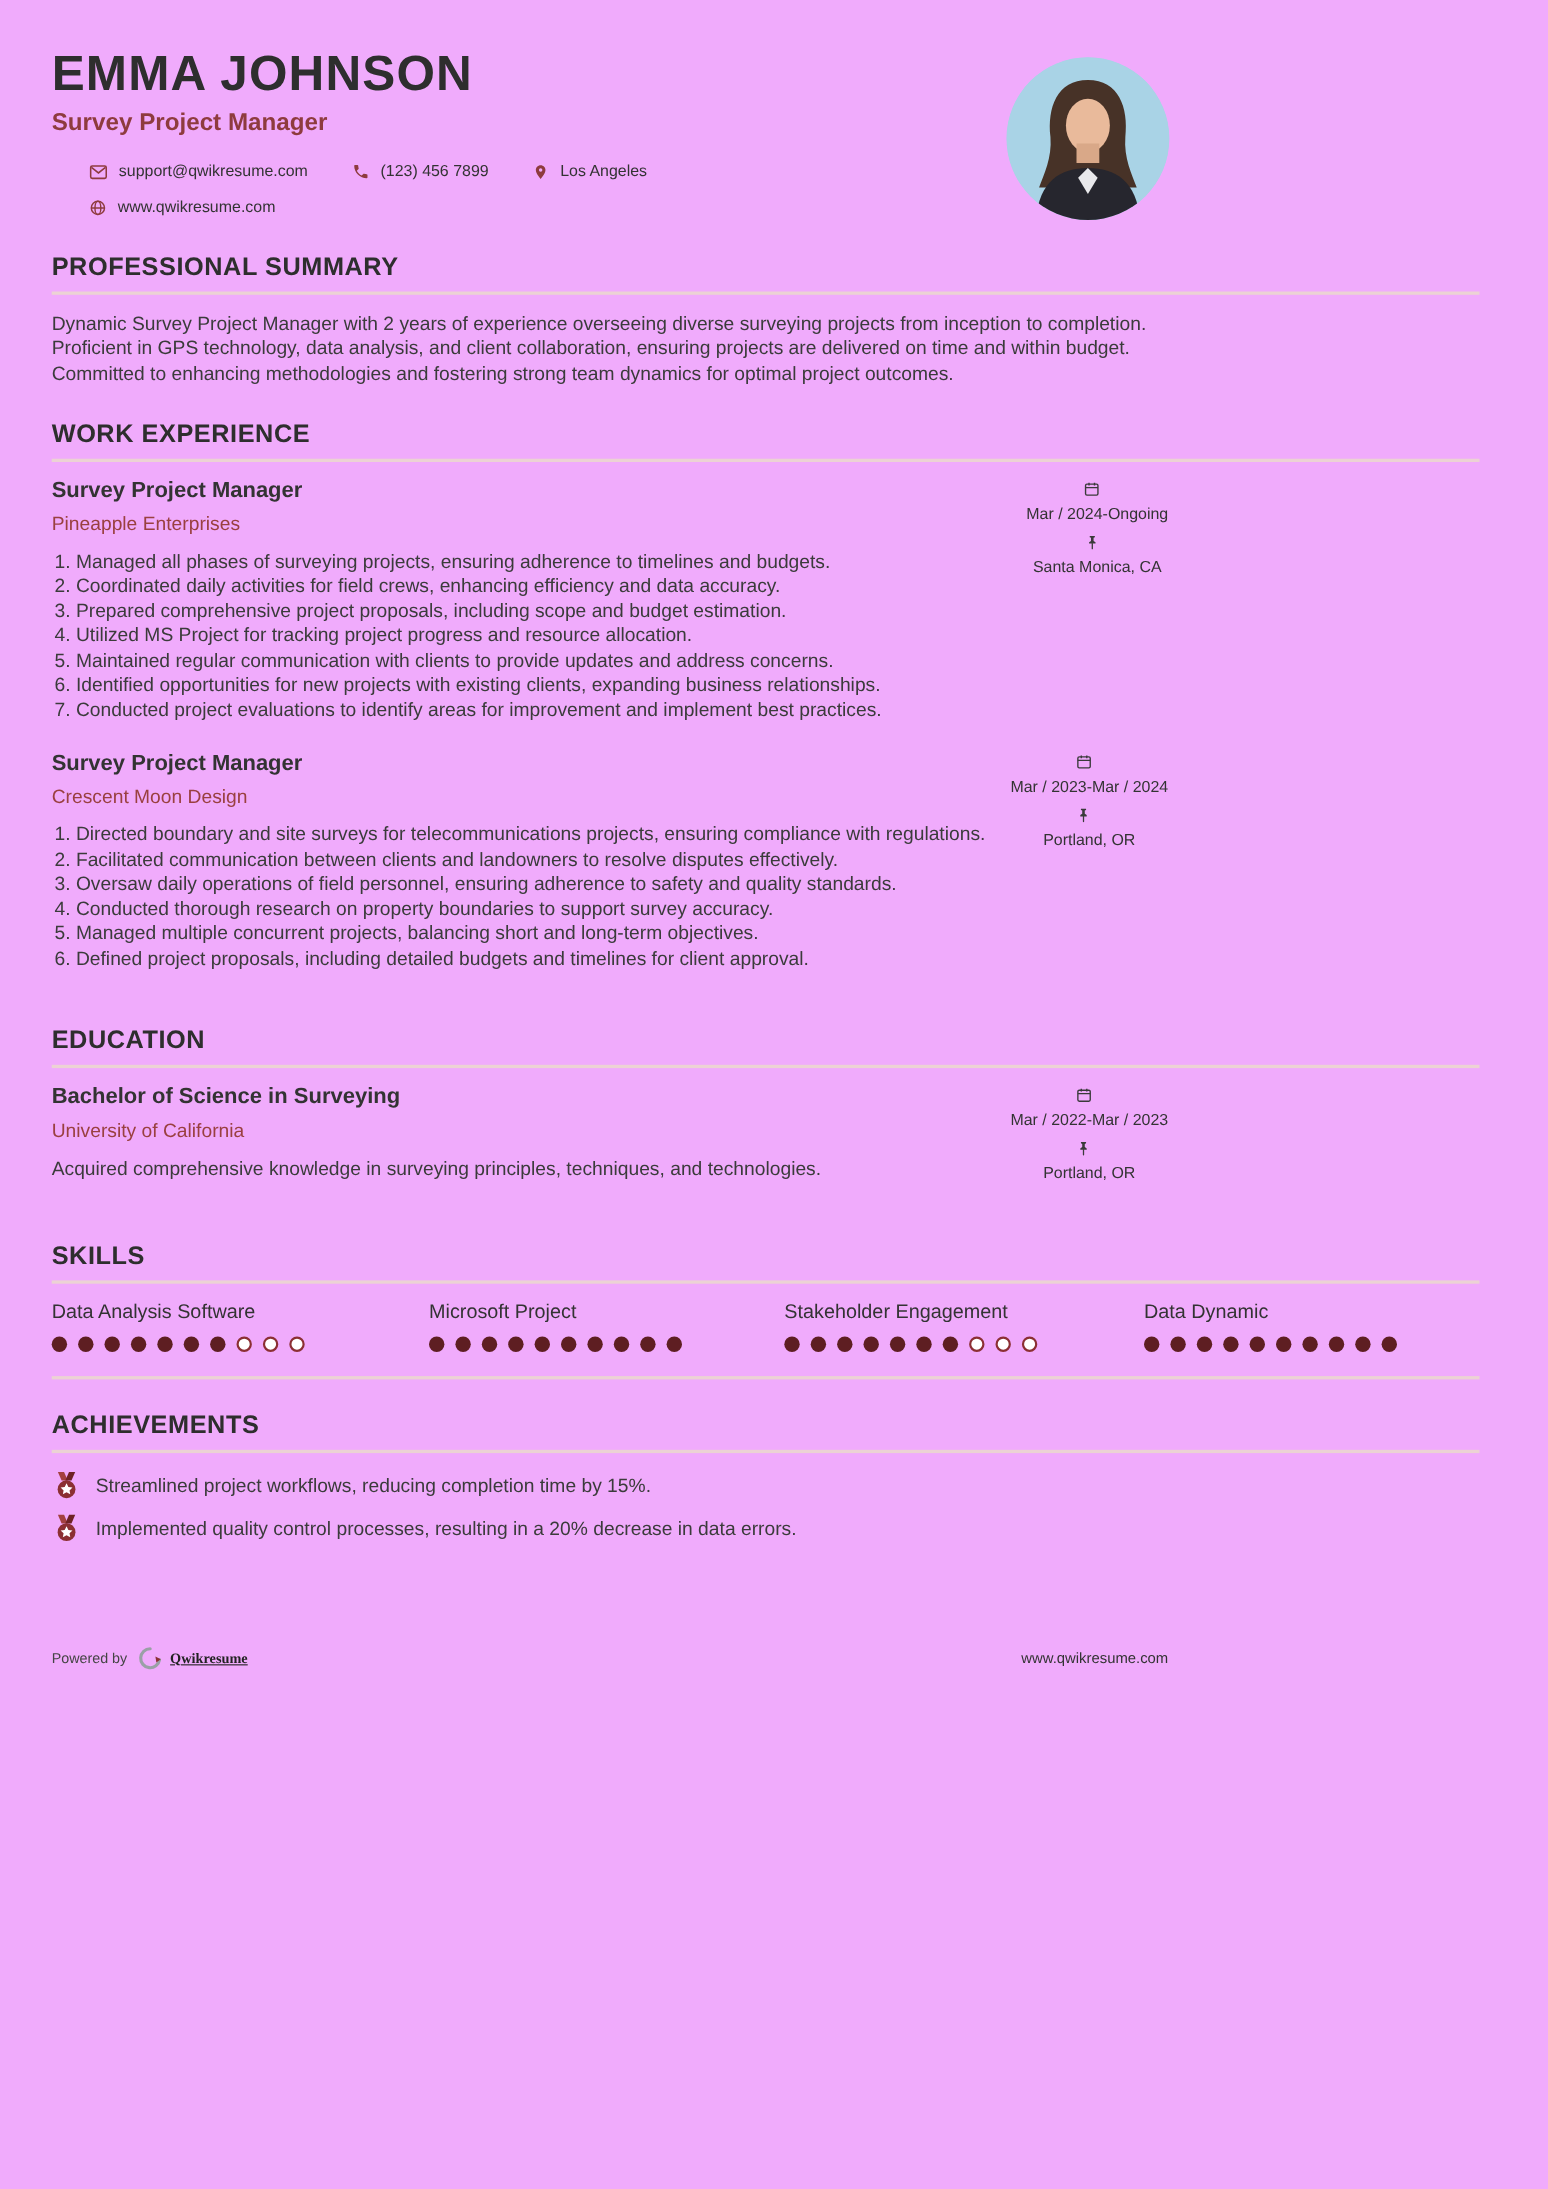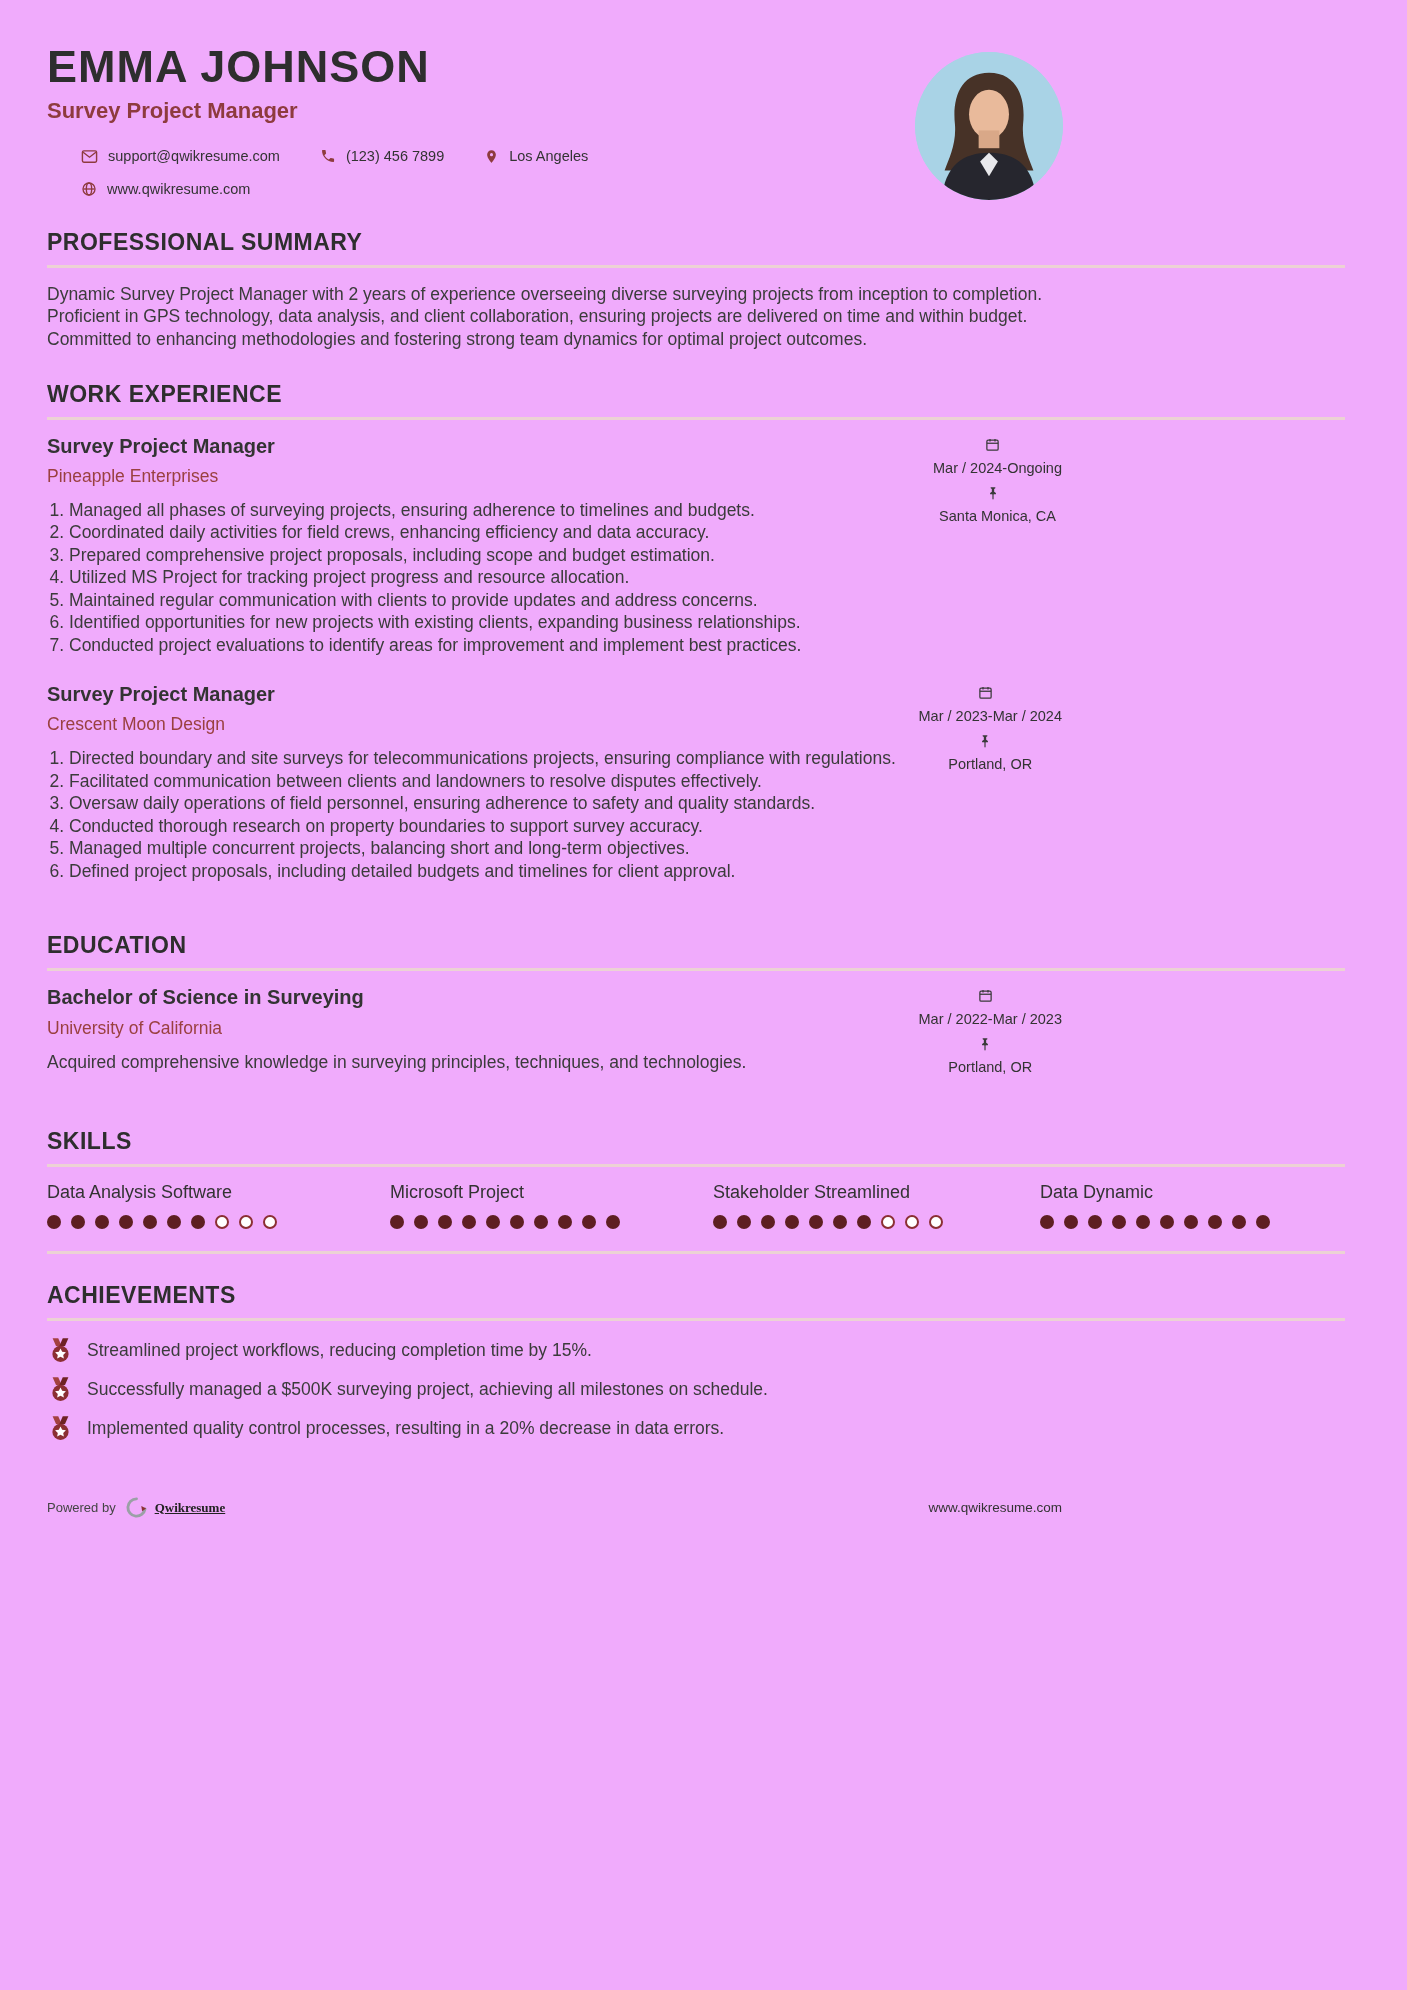--- a/index.html
+++ b/index.html
@@ -261,21 +261,21 @@
             <span class="dot filled"></span>
             <span class="dot filled"></span>
             <span class="dot filled"></span>
             <span class="dot filled"></span>
             <span class="dot filled"></span>
             <span class="dot filled"></span>
             <span class="dot filled"></span>
           </div>
       </div>
       <div class="skill">
-        <div class="skill-name">Stakeholder Streamlined</div>
+        <div class="skill-name">Stakeholder Engagement</div>
         <div class="dots">
             <span class="dot filled"></span>
             <span class="dot filled"></span>
             <span class="dot filled"></span>
             <span class="dot filled"></span>
             <span class="dot filled"></span>
             <span class="dot filled"></span>
             <span class="dot filled"></span>
             <span class="dot empty"></span>
             <span class="dot empty"></span>
@@ -308,31 +308,20 @@
       <div class="ach-row">
         <span class="ach-icon">
           <svg viewBox="0 0 24 24" width="27" height="27">
               <polygon points="5,1 10,1 13,8 8,8" fill="#a34040"></polygon>
               <polygon points="19,1 14,1 11,8 16,8" fill="#6e2224"></polygon>
               <circle cx="12" cy="15" r="7.2" fill="#8b2f33"></circle>
               <path d="M12 10.2l1.5 3 3.3.4-2.4 2.3.6 3.2-3-1.6-3 1.6.6-3.2-2.4-2.3 3.3-.4z" fill="#ffffff"></path>
             </svg>
         </span>
         <span>Streamlined project workflows, reducing completion time by 15%.</span>
-      </div>
-      <div class="ach-row">
-        <span class="ach-icon">
-          <svg viewBox="0 0 24 24" width="27" height="27">
-              <polygon points="5,1 10,1 13,8 8,8" fill="#a34040"></polygon>
-              <polygon points="19,1 14,1 11,8 16,8" fill="#6e2224"></polygon>
-              <circle cx="12" cy="15" r="7.2" fill="#8b2f33"></circle>
-              <path d="M12 10.2l1.5 3 3.3.4-2.4 2.3.6 3.2-3-1.6-3 1.6.6-3.2-2.4-2.3 3.3-.4z" fill="#ffffff"></path>
-            </svg>
-        </span>
-        <span>Successfully managed a $500K surveying project, achieving all milestones on schedule.</span>
       </div>
       <div class="ach-row">
         <span class="ach-icon">
           <svg viewBox="0 0 24 24" width="27" height="27">
               <polygon points="5,1 10,1 13,8 8,8" fill="#a34040"></polygon>
               <polygon points="19,1 14,1 11,8 16,8" fill="#6e2224"></polygon>
               <circle cx="12" cy="15" r="7.2" fill="#8b2f33"></circle>
               <path d="M12 10.2l1.5 3 3.3.4-2.4 2.3.6 3.2-3-1.6-3 1.6.6-3.2-2.4-2.3 3.3-.4z" fill="#ffffff"></path>
             </svg>
         </span>

